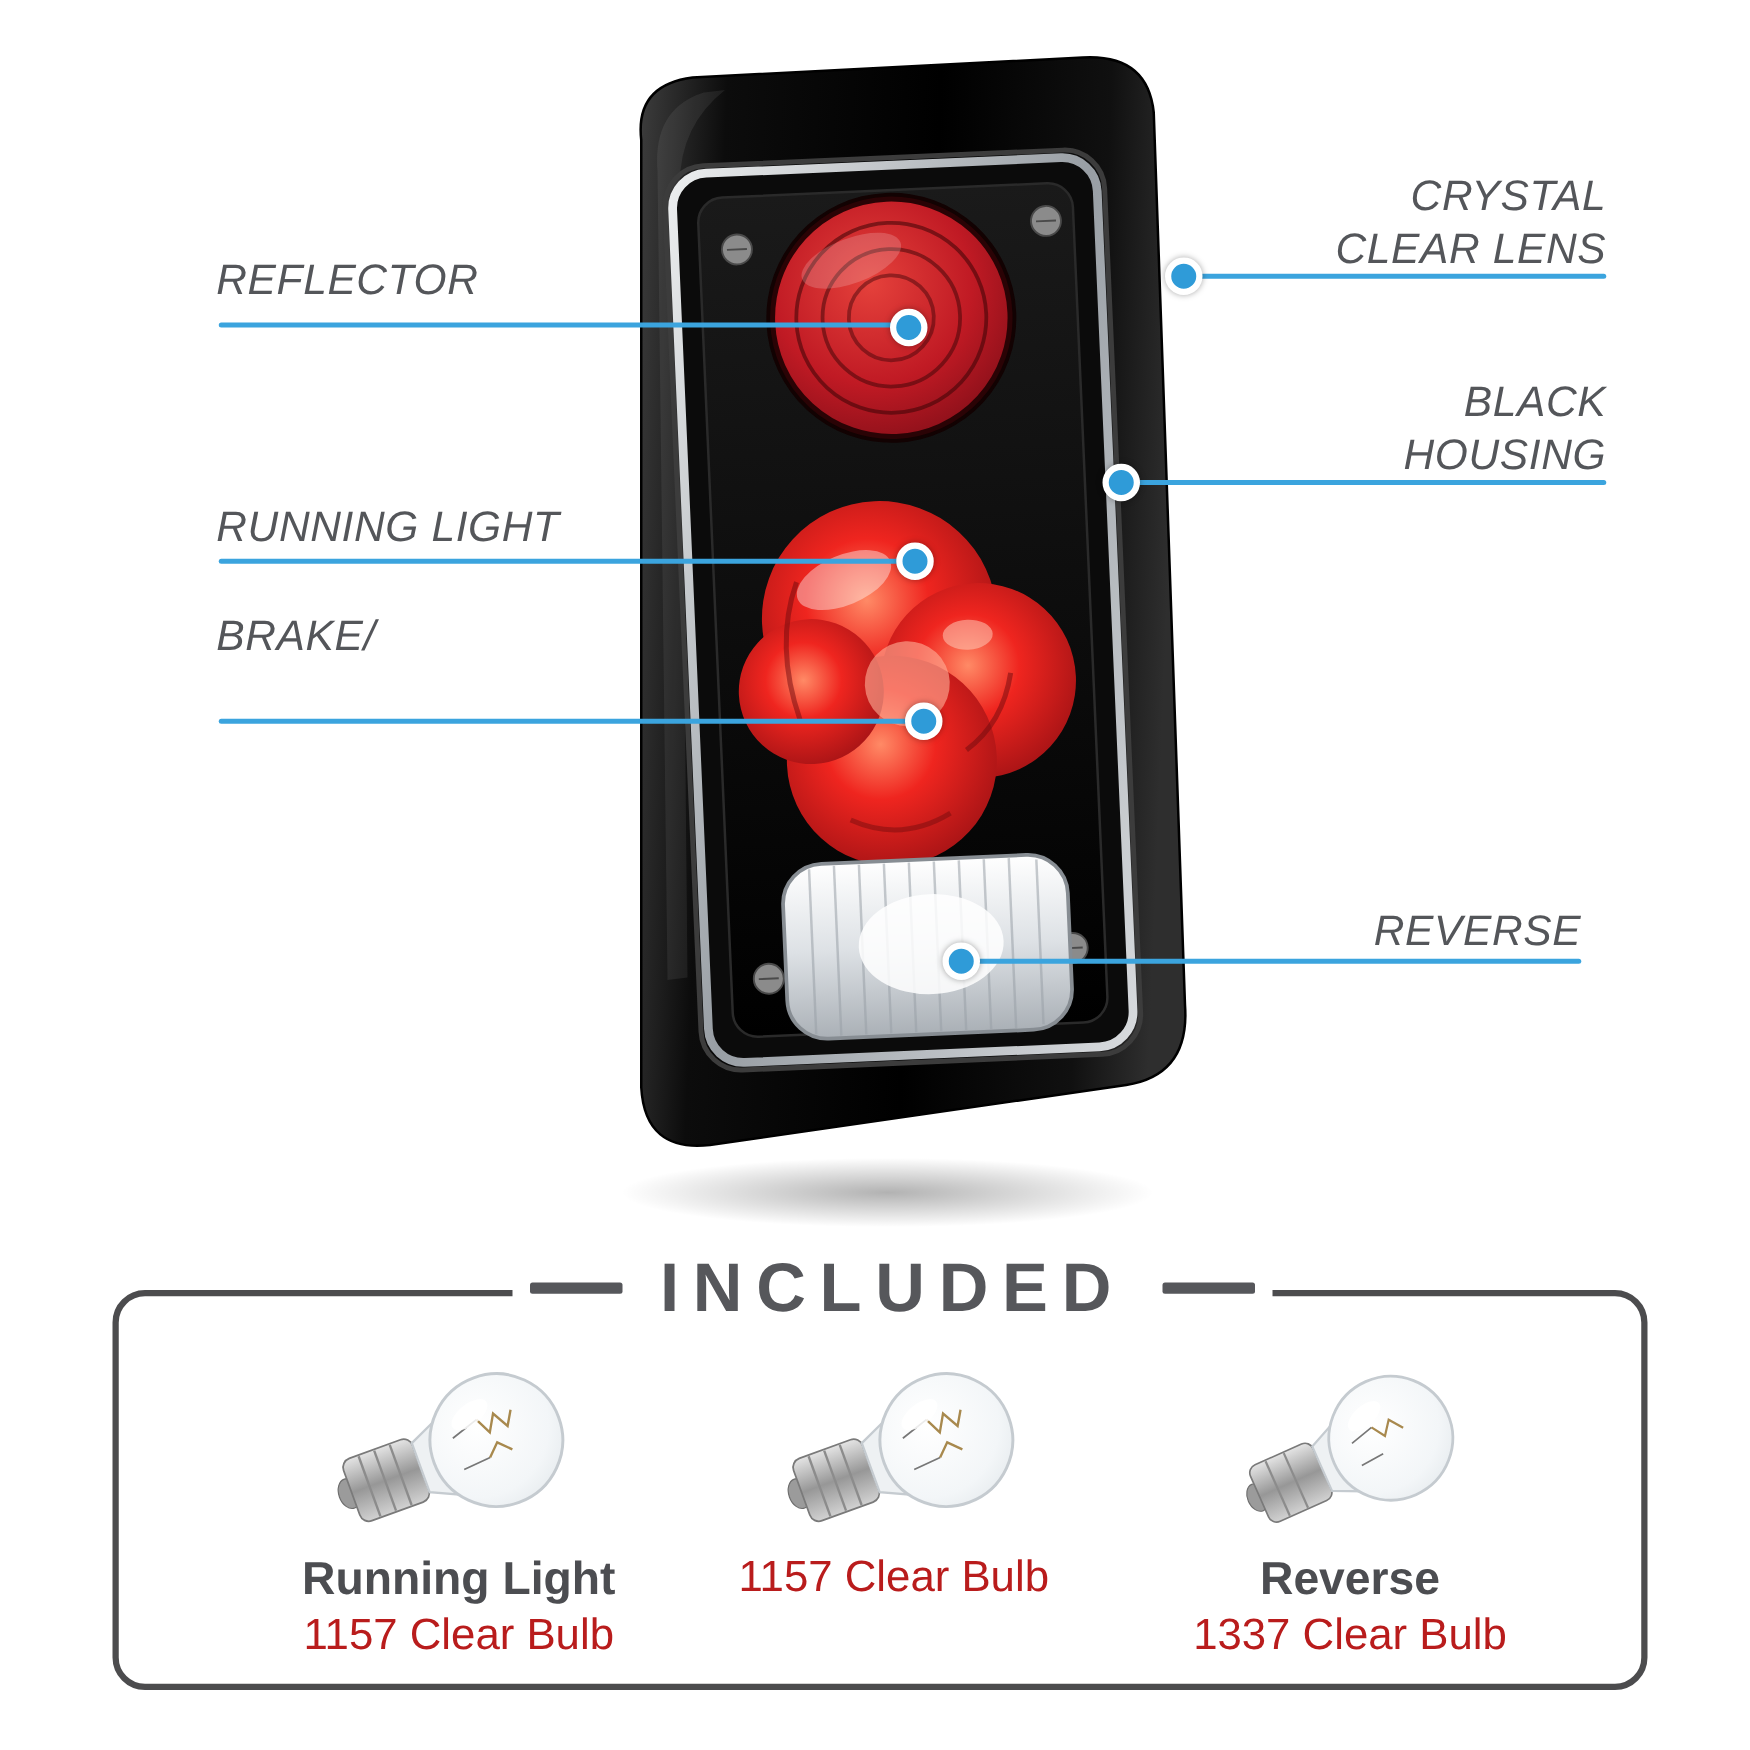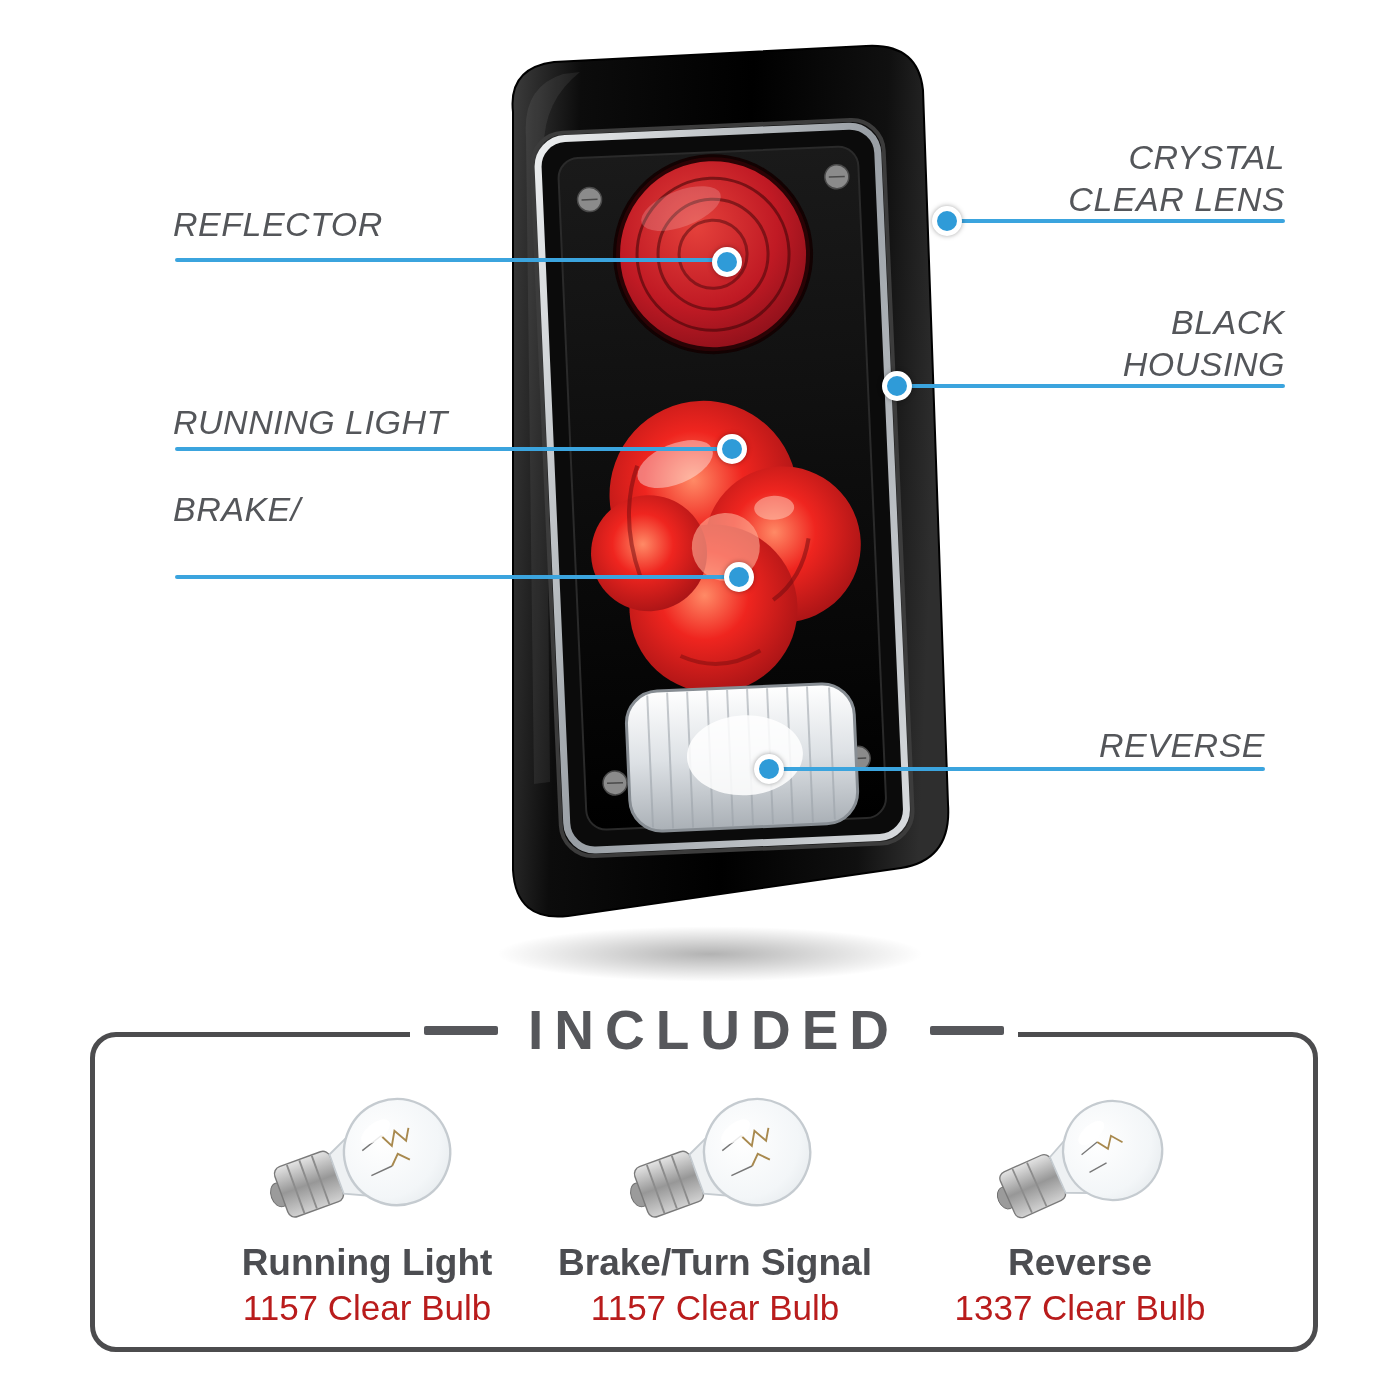--- a/index.html
+++ b/index.html
@@ -247,21 +247,20 @@
         <ellipse cx="138" cy="72" rx="18" ry="9" fill="#ffffff" opacity="0.85" transform="rotate(-18 138 72)"></ellipse>
       </g>
     </svg>
   </div>
 
   <div class="bulb-label" style="left:192px;">
     <div class="bulb-name">Running Light</div>
     <div class="bulb-sub">1157 Clear Bulb</div>
   </div>
   <div class="bulb-label" style="left:540px;">
-    <div class="bulb-name">Brake/Turn Signal</div>
     <div class="bulb-sub">1157 Clear Bulb</div>
   </div>
   <div class="bulb-label" style="left:905px;">
     <div class="bulb-name">Reverse</div>
     <div class="bulb-sub">1337 Clear Bulb</div>
   </div>
 
 </div>
 
 </body></html>

